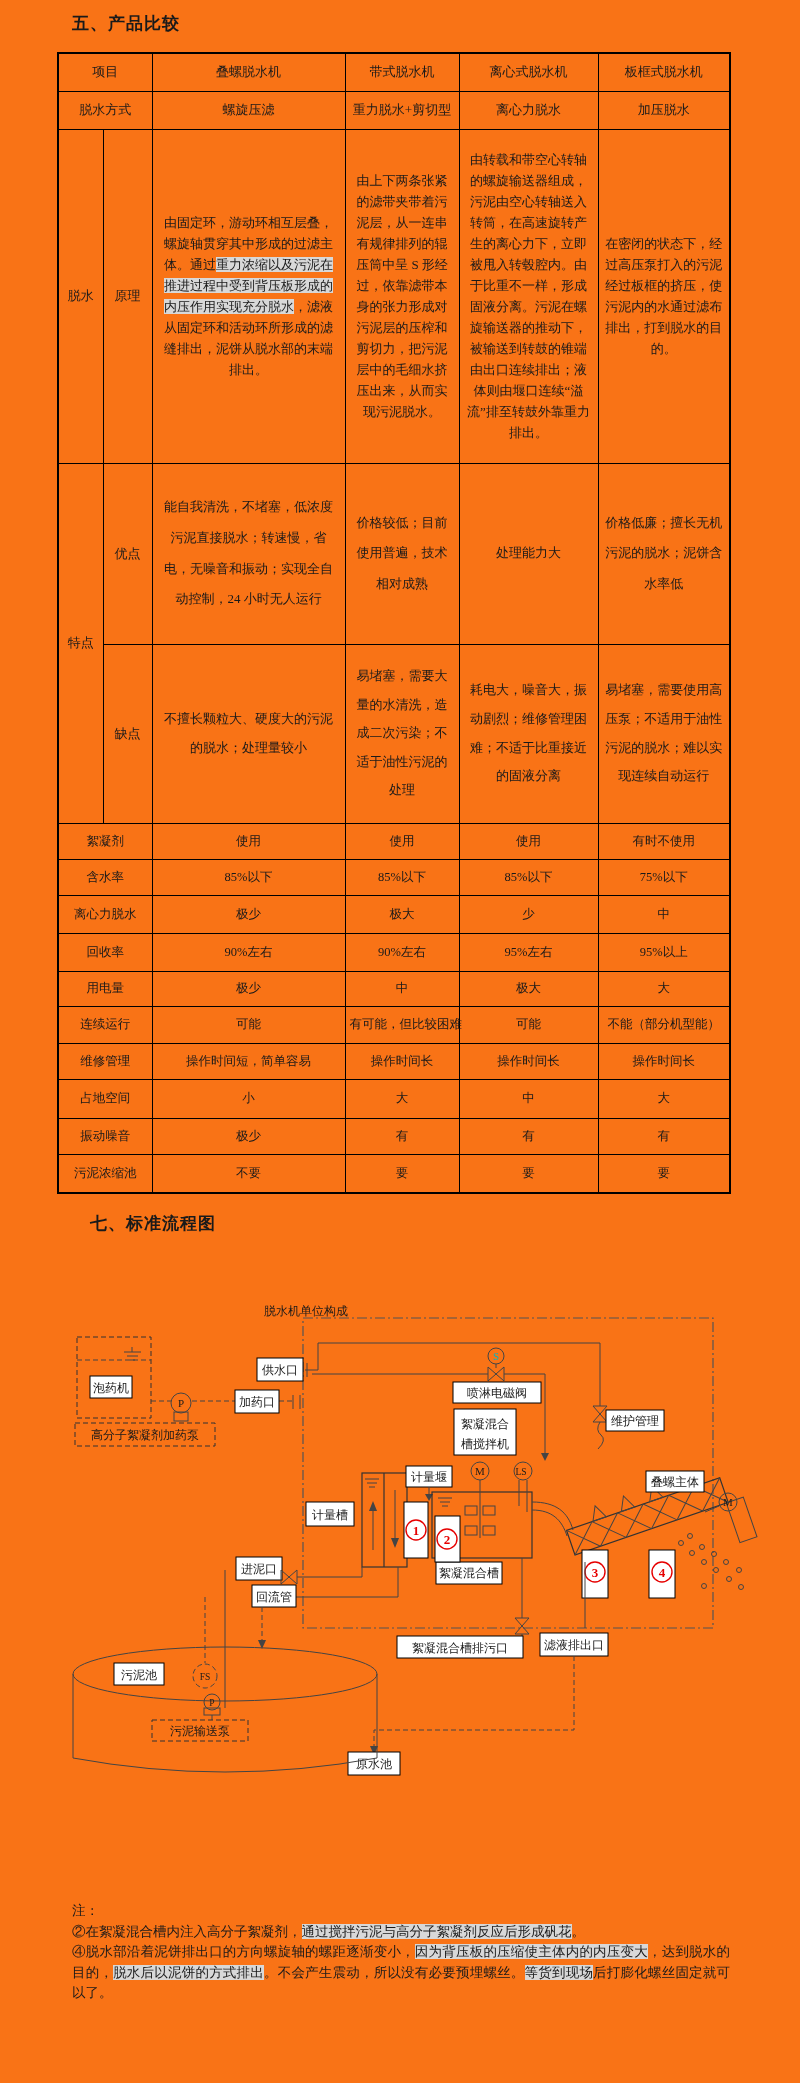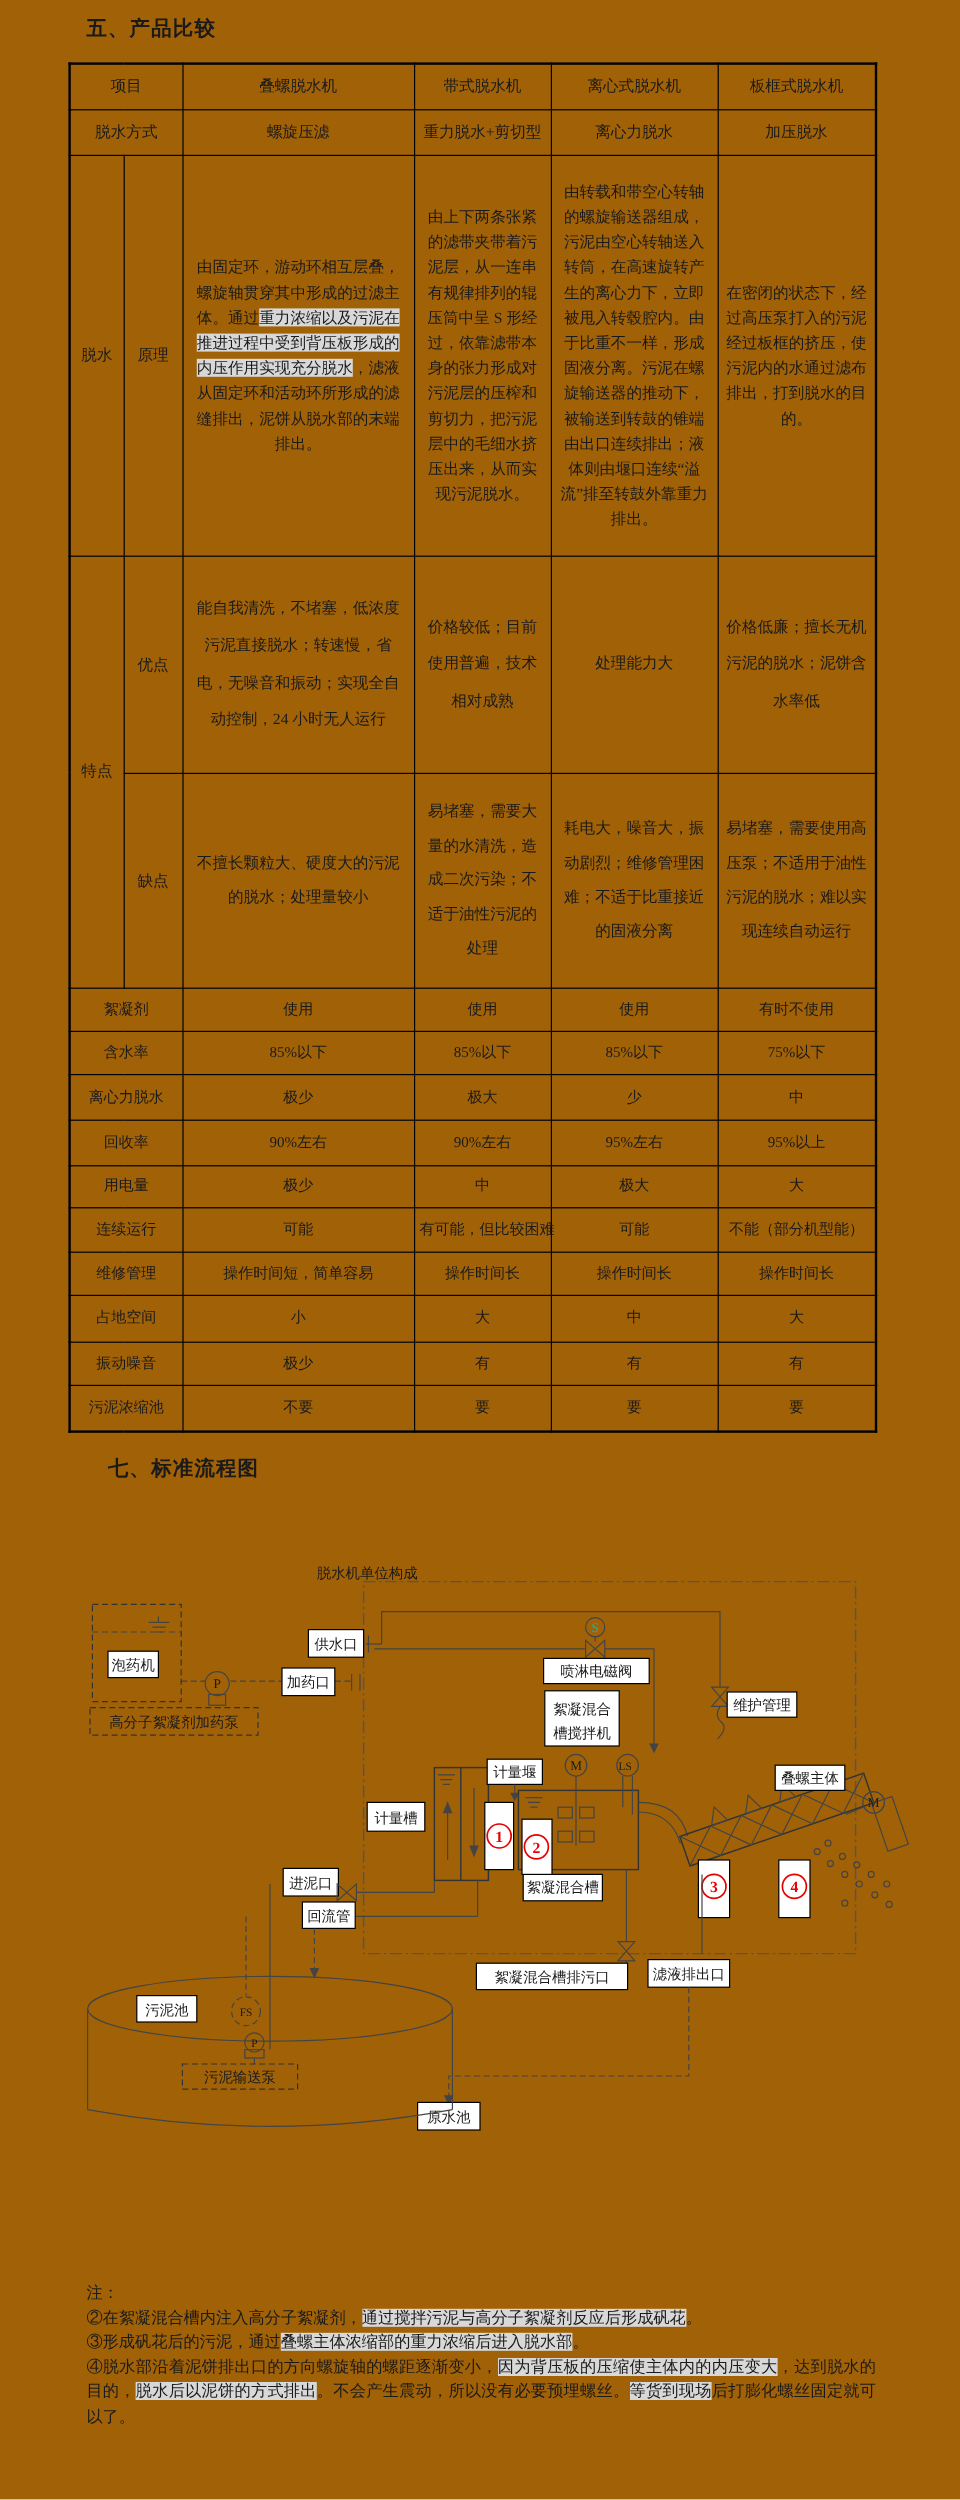--- a/index.html
+++ b/index.html
@@ -1,16 +1,16 @@
 <!DOCTYPE html>
 <html><head>
 <meta charset="utf-8">
 <style>
   html,body{margin:0;padding:0;background:#fff;}
-  #page{position:relative;width:800px;height:2083px;background:#a16207;
+  #page{position:relative;width:800px;height:2083px;background:#f97316;
         font-family:"Liberation Serif","DejaVu Serif",serif;color:#1a1a1a;overflow:hidden;}
   .sec-title{position:absolute;font-size:17px;font-weight:700;letter-spacing:1px;}
   #title5{left:72px;top:12px;}
   #title7{left:90px;top:1212px;}
 
   
   #cmp-wrap{position:absolute;left:57px;top:52px;}
   table{border-collapse:collapse;table-layout:fixed;width:674px;border:2px solid #000;padding-left:35px;}
   td,th{border:1px solid #000;text-align:center;vertical-align:middle;
         font-weight:400;font-size:13px;padding:2px 4px;color:#1a1a1a;}
@@ -389,17 +389,16 @@
       <rect class="ln" x="164" y="408" width="16" height="7"></rect>
       <line class="ln dash" x1="172" y1="415" x2="172" y2="420"></line>
       <rect class="dbox" x="112" y="420" width="96" height="21"></rect>
       <text class="slbl" x="160" y="435">污泥输送泵</text>
     </g>
   </svg>
 
   <div id="notes">
     <p class="note-line">注：</p>
     <p class="note-line">②在絮凝混合槽内注入高分子絮凝剂，<span class="hl">通过搅拌污泥与高分子絮凝剂反应后形成矾花</span>。</p>
-    <p class="note-line">③形成矾花后的污泥，通过<span class="hl">叠螺主体浓缩部的重力浓缩后进入脱水部</span>。</p>
     <p class="note-line">④脱水部沿着泥饼排出口的方向螺旋轴的螺距逐渐变小，<span class="hl">因为背压板的压缩使主体内的内压变大</span>，达到脱水的目的，<span class="hl">脱水后以泥饼的方式排出</span>。不会产生震动，所以没有必要预埋螺丝。<span class="hl">等货到现场</span>后打膨化螺丝固定就可以了。</p>
   </div>
 
 </div>
 
 </body></html>

